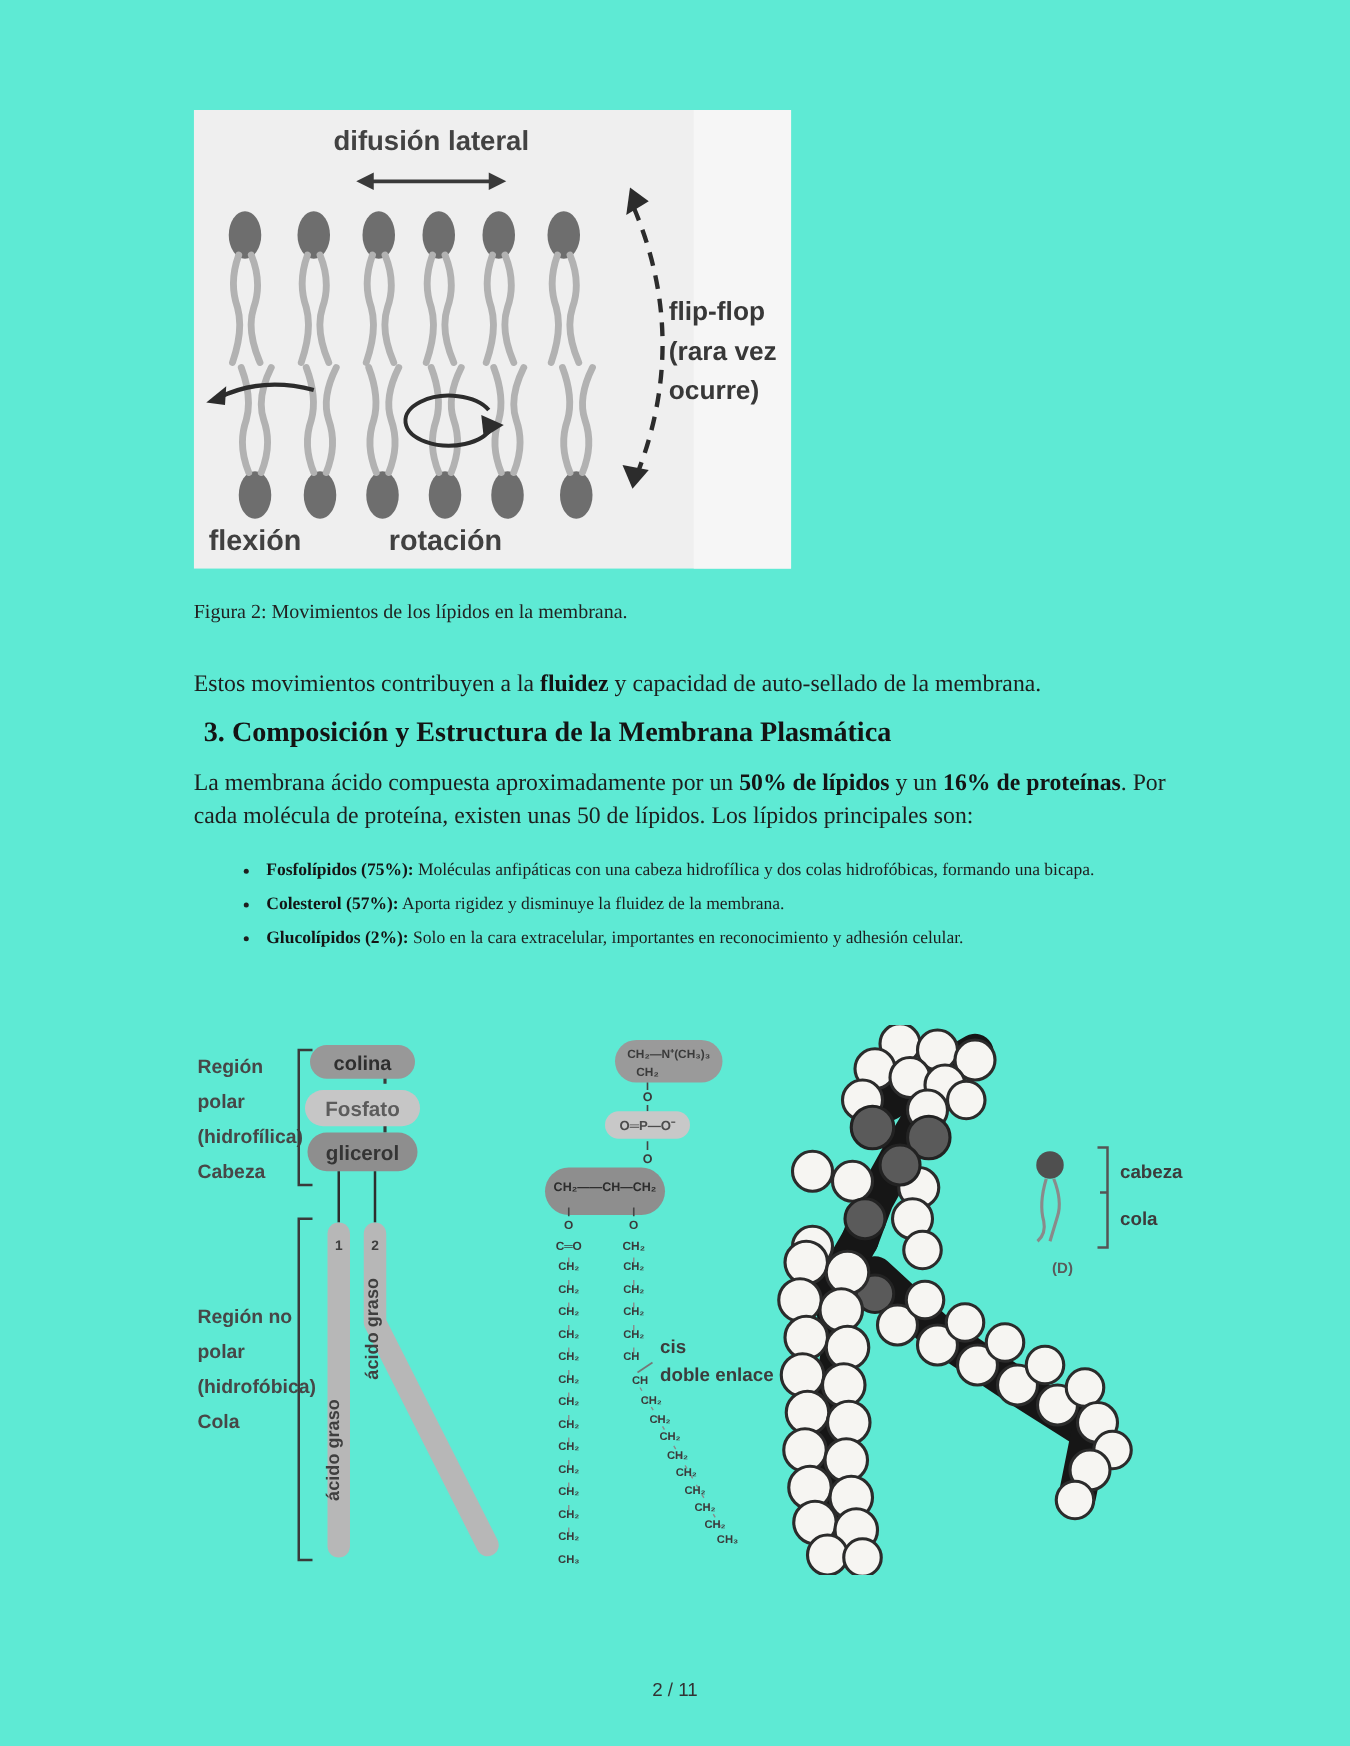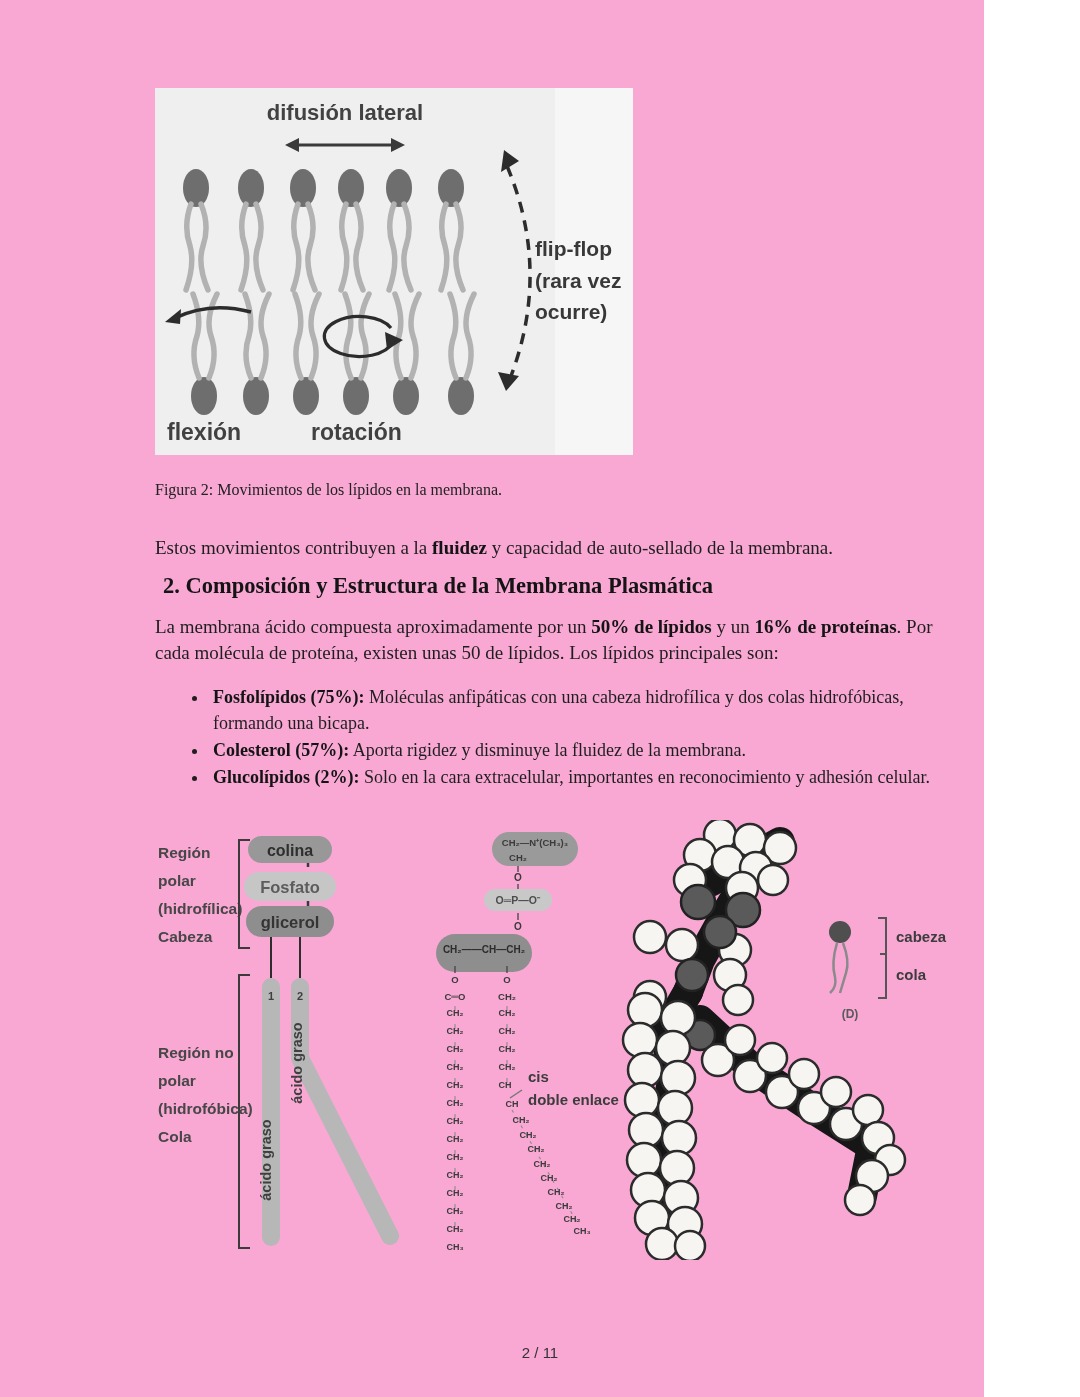--- a/index.html
+++ b/index.html
@@ -1,27 +1,27 @@
 <!DOCTYPE html>
 <html><head>
 <meta charset="utf-8">
 <style>
   html,body{margin:0;padding:0;background:#ffffff;}
-  .page{position:relative;width:984px;height:1397px;background:#f9a8d4;overflow:hidden;
+  .page{position:relative;width:1080px;height:1397px;background:#5eead4;overflow:hidden;
         font-family:"Liberation Serif",serif;color:#1e1e1e;}
   .abs{position:absolute;}
   .fig1{left:155px;top:88px;width:478px;height:367px;}
   .fig1 svg{display:block;}
   .caption{left:155px;top:481px;width:790px;font-size:16px;color:#222;}
   .para1{left:155px;top:516px;width:792px;font-size:19px;line-height:26px;}
   .heading{left:155px;top:554px;width:820px;font-size:22.5px;font-weight:700;color:#141414;
            padding-left:8px;}
   .para2{left:155px;top:595px;width:792px;font-size:19px;line-height:26px;}
   .bullets{left:183px;top:684px;width:748px;margin:0;padding:0 0 0 26px;list-style:disc;}
-  .bullets li{font-size:18px;line-height:26px;padding-left:4px;margin:0 0 1px 0;}
+  .bullets li{font-size:14px;line-height:26px;padding-left:4px;margin:0 0 1px 0;}
   b{font-weight:700;color:#141414;}
   .fig2{left:140px;top:820px;width:820px;height:440px;}
   .pagenum{left:0;top:1344px;width:1080px;text-align:center;
            font-family:"Liberation Sans",sans-serif;font-size:15px;font-weight:400;color:#333;}
   svg text{font-family:"Liberation Sans",sans-serif;}
   .figlabel{font-weight:700;fill:#474747;}
   .chem{fill:#3a3a3a;}
 </style>
 </head>
 <body>
@@ -95,21 +95,21 @@
 
       <text x="12" y="352" font-size="23" font-weight="600" fill="#414141">flexión</text>
       <text x="156" y="352" font-size="23" font-weight="600" fill="#414141">rotación</text>
     </svg>
   </div>
 
   <div class="abs caption">Figura 2: Movimientos de los lípidos en la membrana.</div>
 
   <p class="abs para1"><span>Estos movimientos contribuyen a la </span><b>fluidez</b><span> y capacidad de auto-sellado de la membrana.</span></p>
 
-  <h2 class="abs heading">2. Composición y Estructura de la Membrana Plasmática</h2>
+  <h2 class="abs heading">3. Composición y Estructura de la Membrana Plasmática</h2>
 
   <p class="abs para2"><span>La membrana ácido compuesta aproximadamente por un </span><b>50% de lípidos</b><span> y un </span><b>16% de proteínas</b><span>. Por cada molécula de proteína, existen unas 50 de lípidos. Los lípidos principales son:</span></p>
 
   <ul class="abs bullets">
     <li><b>Fosfolípidos (75%):</b><span> Moléculas anfipáticas con una cabeza hidrofílica y dos colas hidrofóbicas, formando una bicapa.</span></li>
     <li><b>Colesterol (57%):</b><span> Aporta rigidez y disminuye la fluidez de la membrana.</span></li>
     <li><b>Glucolípidos (2%):</b><span> Solo en la cara extracelular, importantes en reconocimiento y adhesión celular.</span></li>
   </ul>
 
   <div class="abs fig2">

